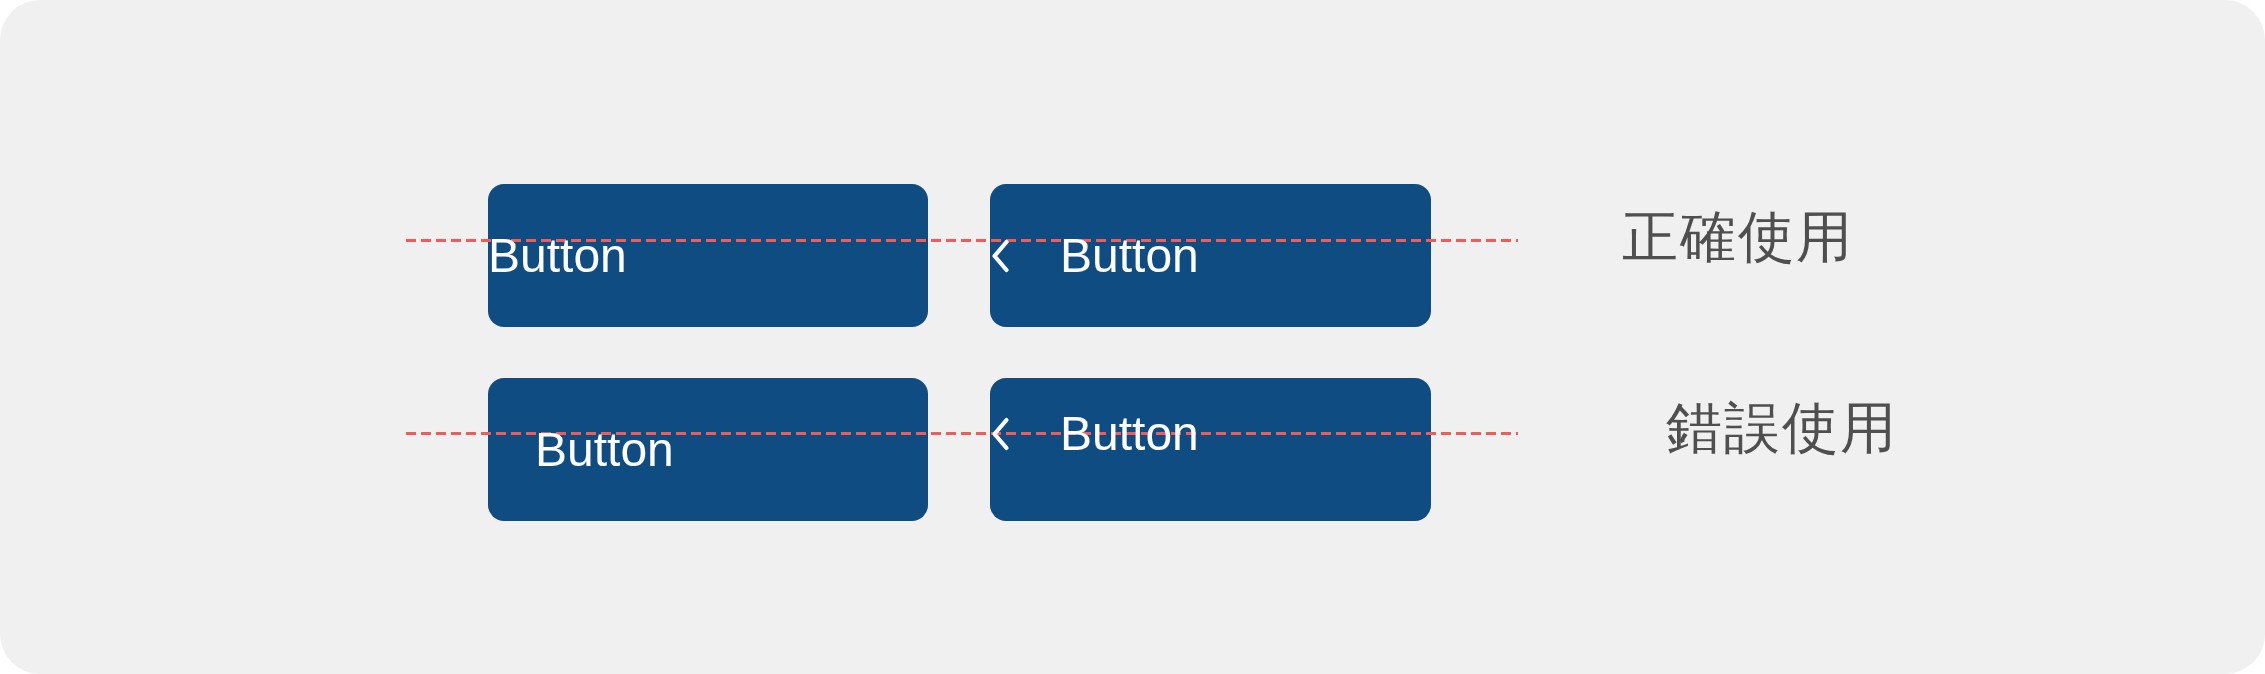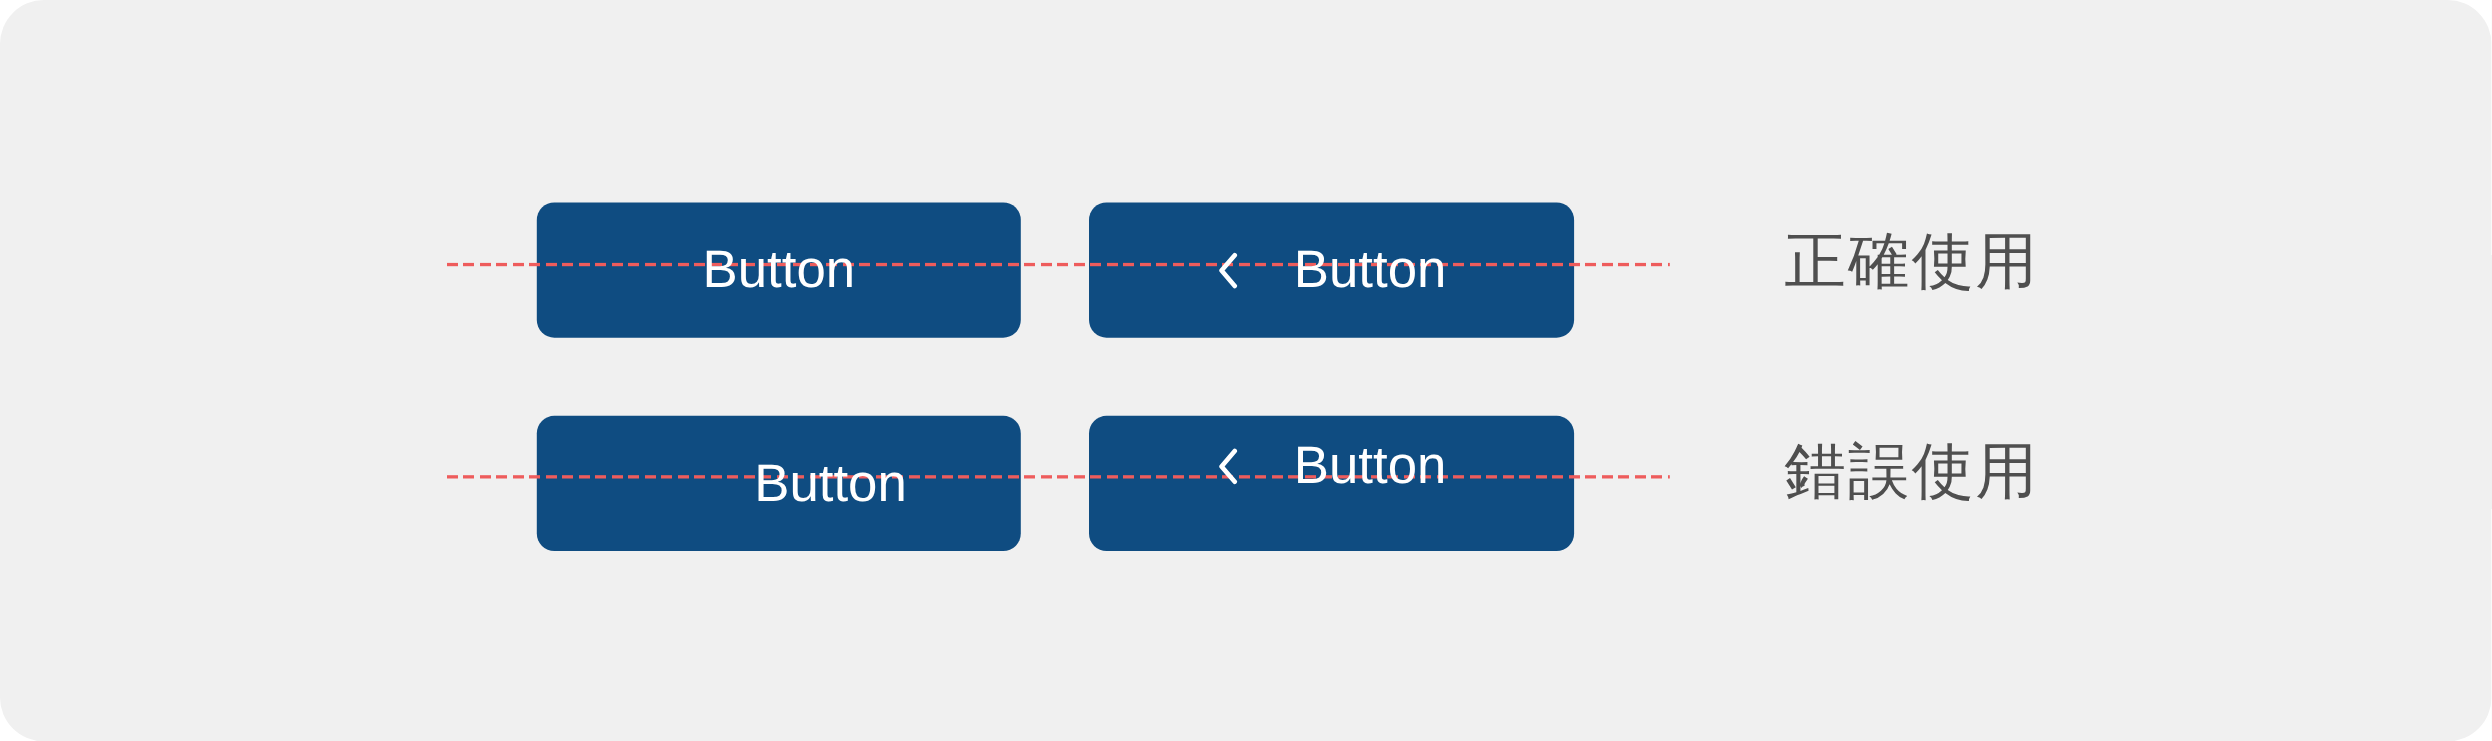--- a/index.html
+++ b/index.html
@@ -24,27 +24,26 @@
     height: 3px;
     background: repeating-linear-gradient(to right, #ee5c5c 0 10px, transparent 10px 15px);
     z-index: 2;
   }
   .guide-line.row1 { top: 239px; }
   .guide-line.row2 { top: 432px; }
 
   .btn {
     position: absolute;
     width: 440px;
-    height: 123px;
+    height: 143px;
     background: #0f4c81;
     border-radius: 16px;
     border: none;
     display: flex;
     align-items: center;
-    justify-content: center;
     padding: 0;
     cursor: pointer;
   }
   .btn.col1 { left: 488px; }
   .btn.col2 { left: 990px; width: 441px; }
   .btn.row1 { top: 184px; }
   .btn.row2 { top: 378px; }
 
   .btn-content {
     position: relative;
@@ -73,21 +72,21 @@
     position: absolute;
     left: 1622px;
     transform: translateY(-50%);
     color: #4f4f4f;
     font-size: 56px;
     line-height: 1;
     letter-spacing: 2px;
     white-space: nowrap;
   }
   .usage-label.row1 { top: 237px; text-align: right; }
-  .usage-label.row2 { top: 428px; }
+  .usage-label.row2 { top: 428px; margin-left: 44px; }
 </style>
 </head>
 <body>
 
 <div class="canvas">
 
   <div class="guide-line row1"></div>
 
   <button class="btn col1 row1">
     <span class="btn-text">Button</span>

